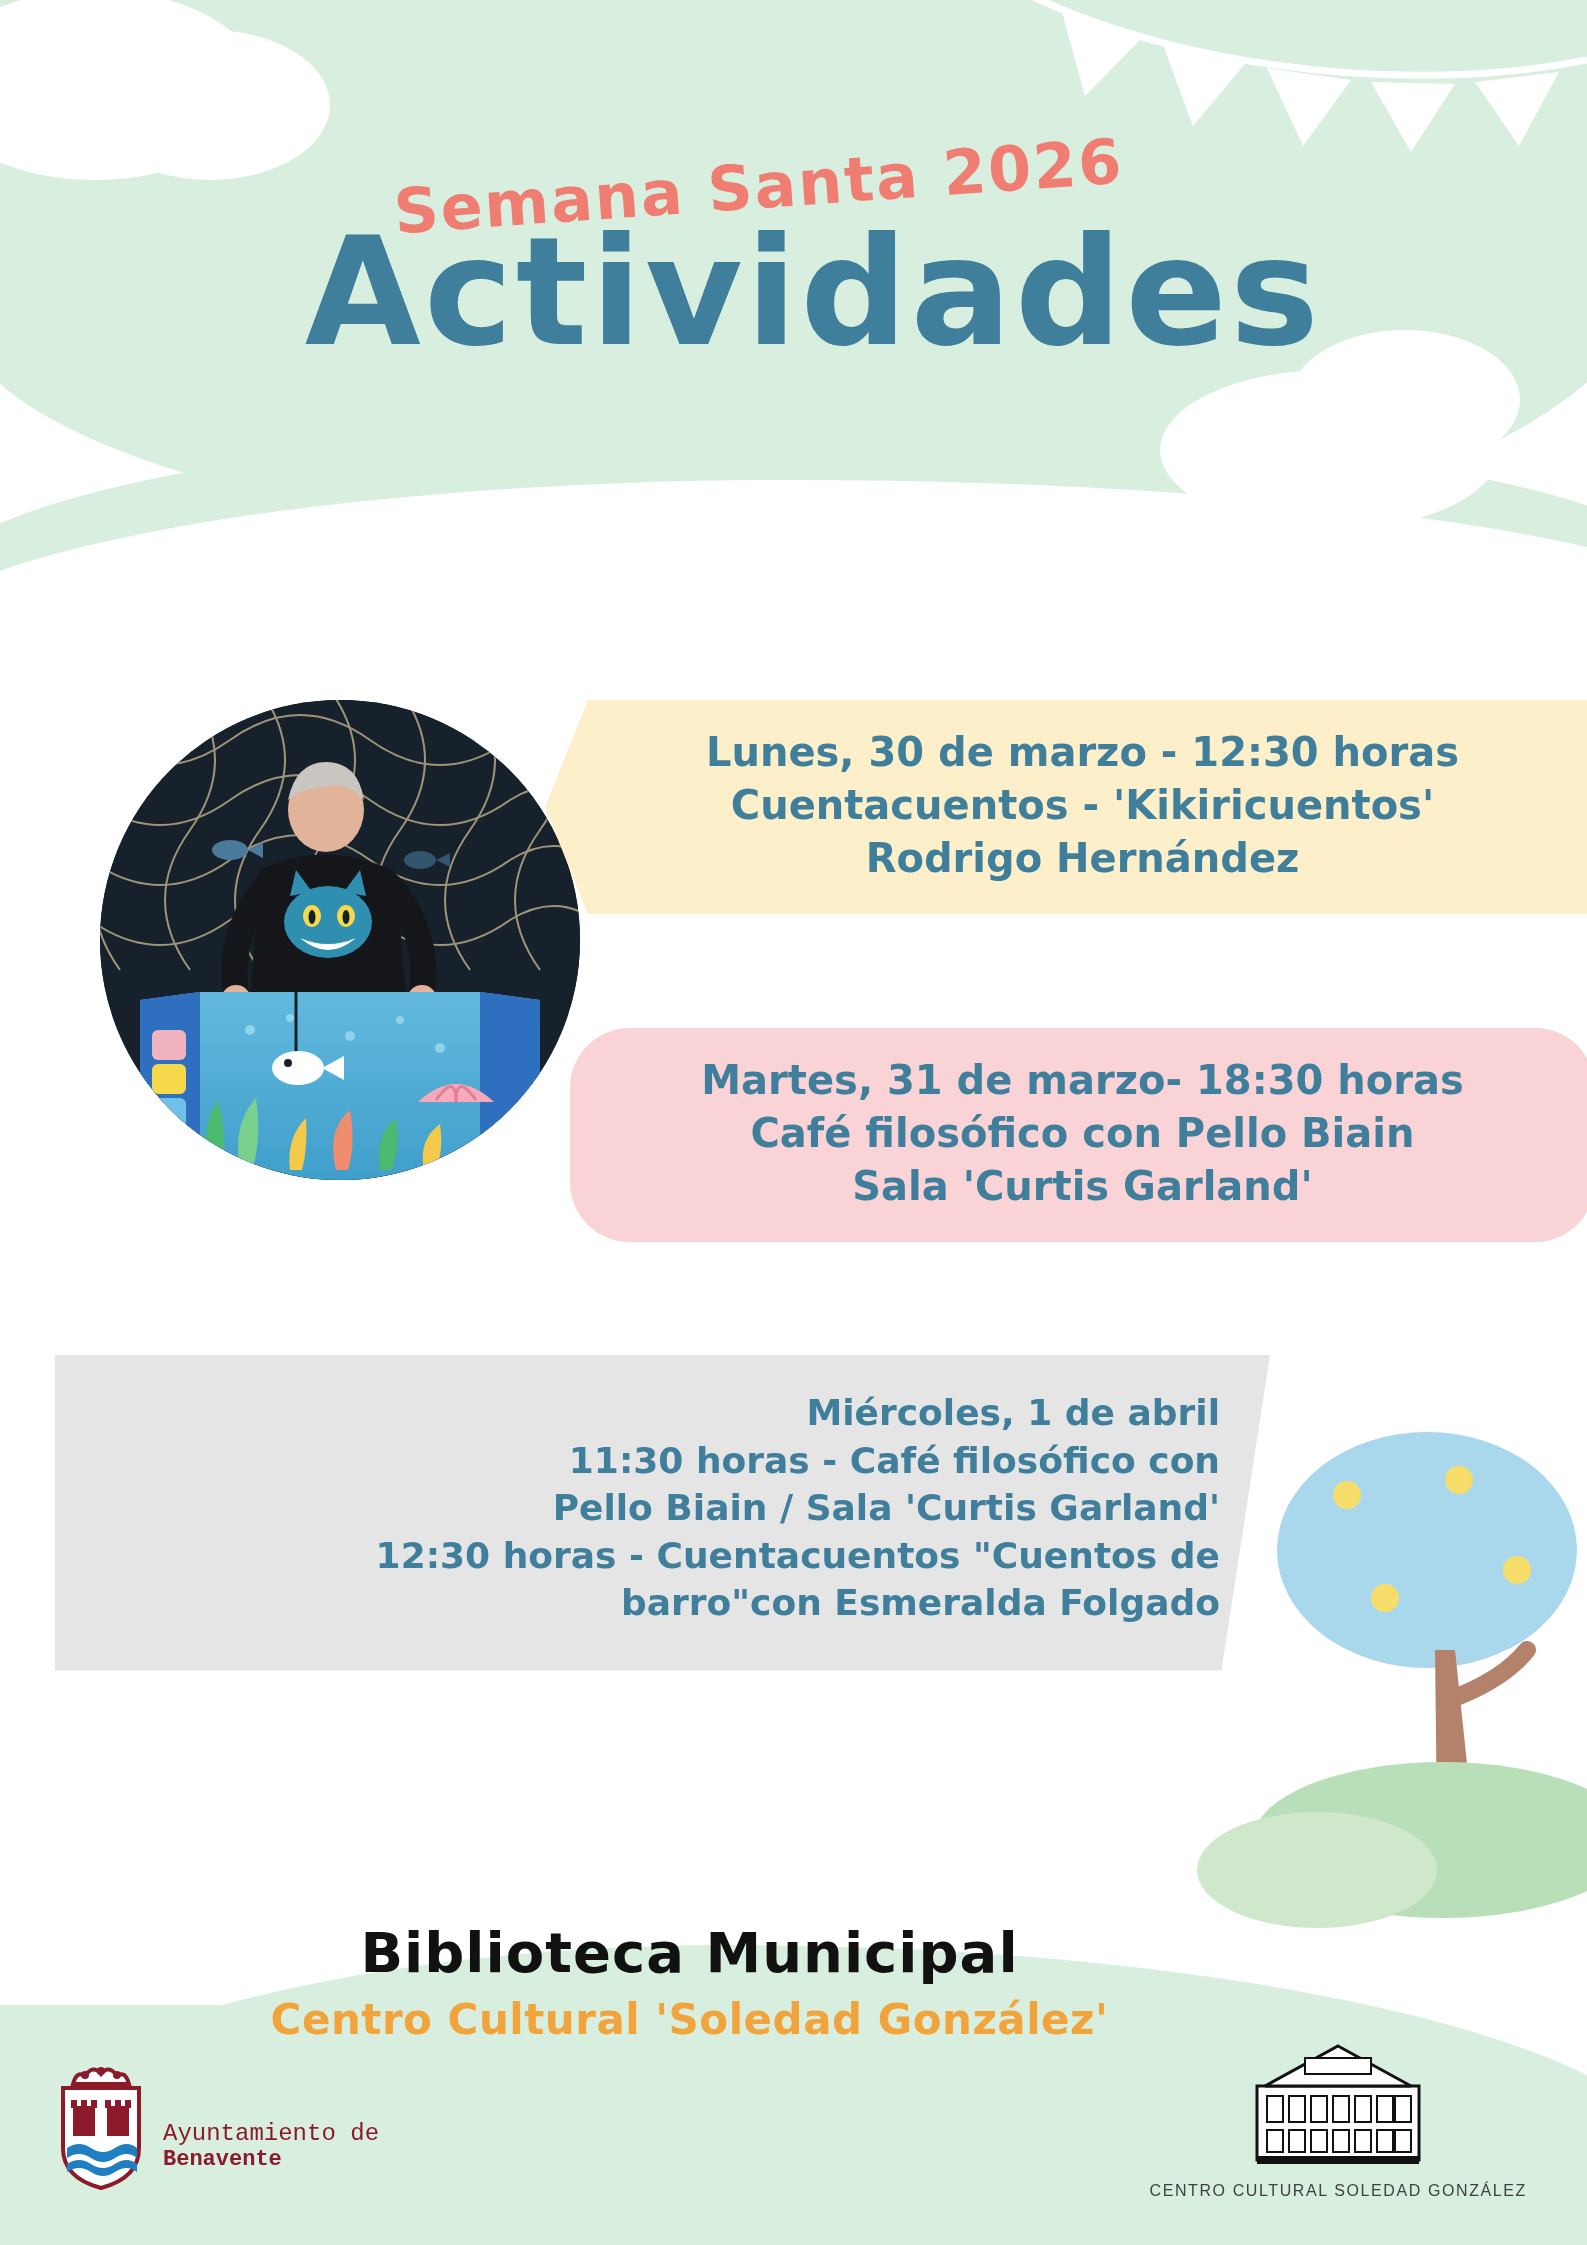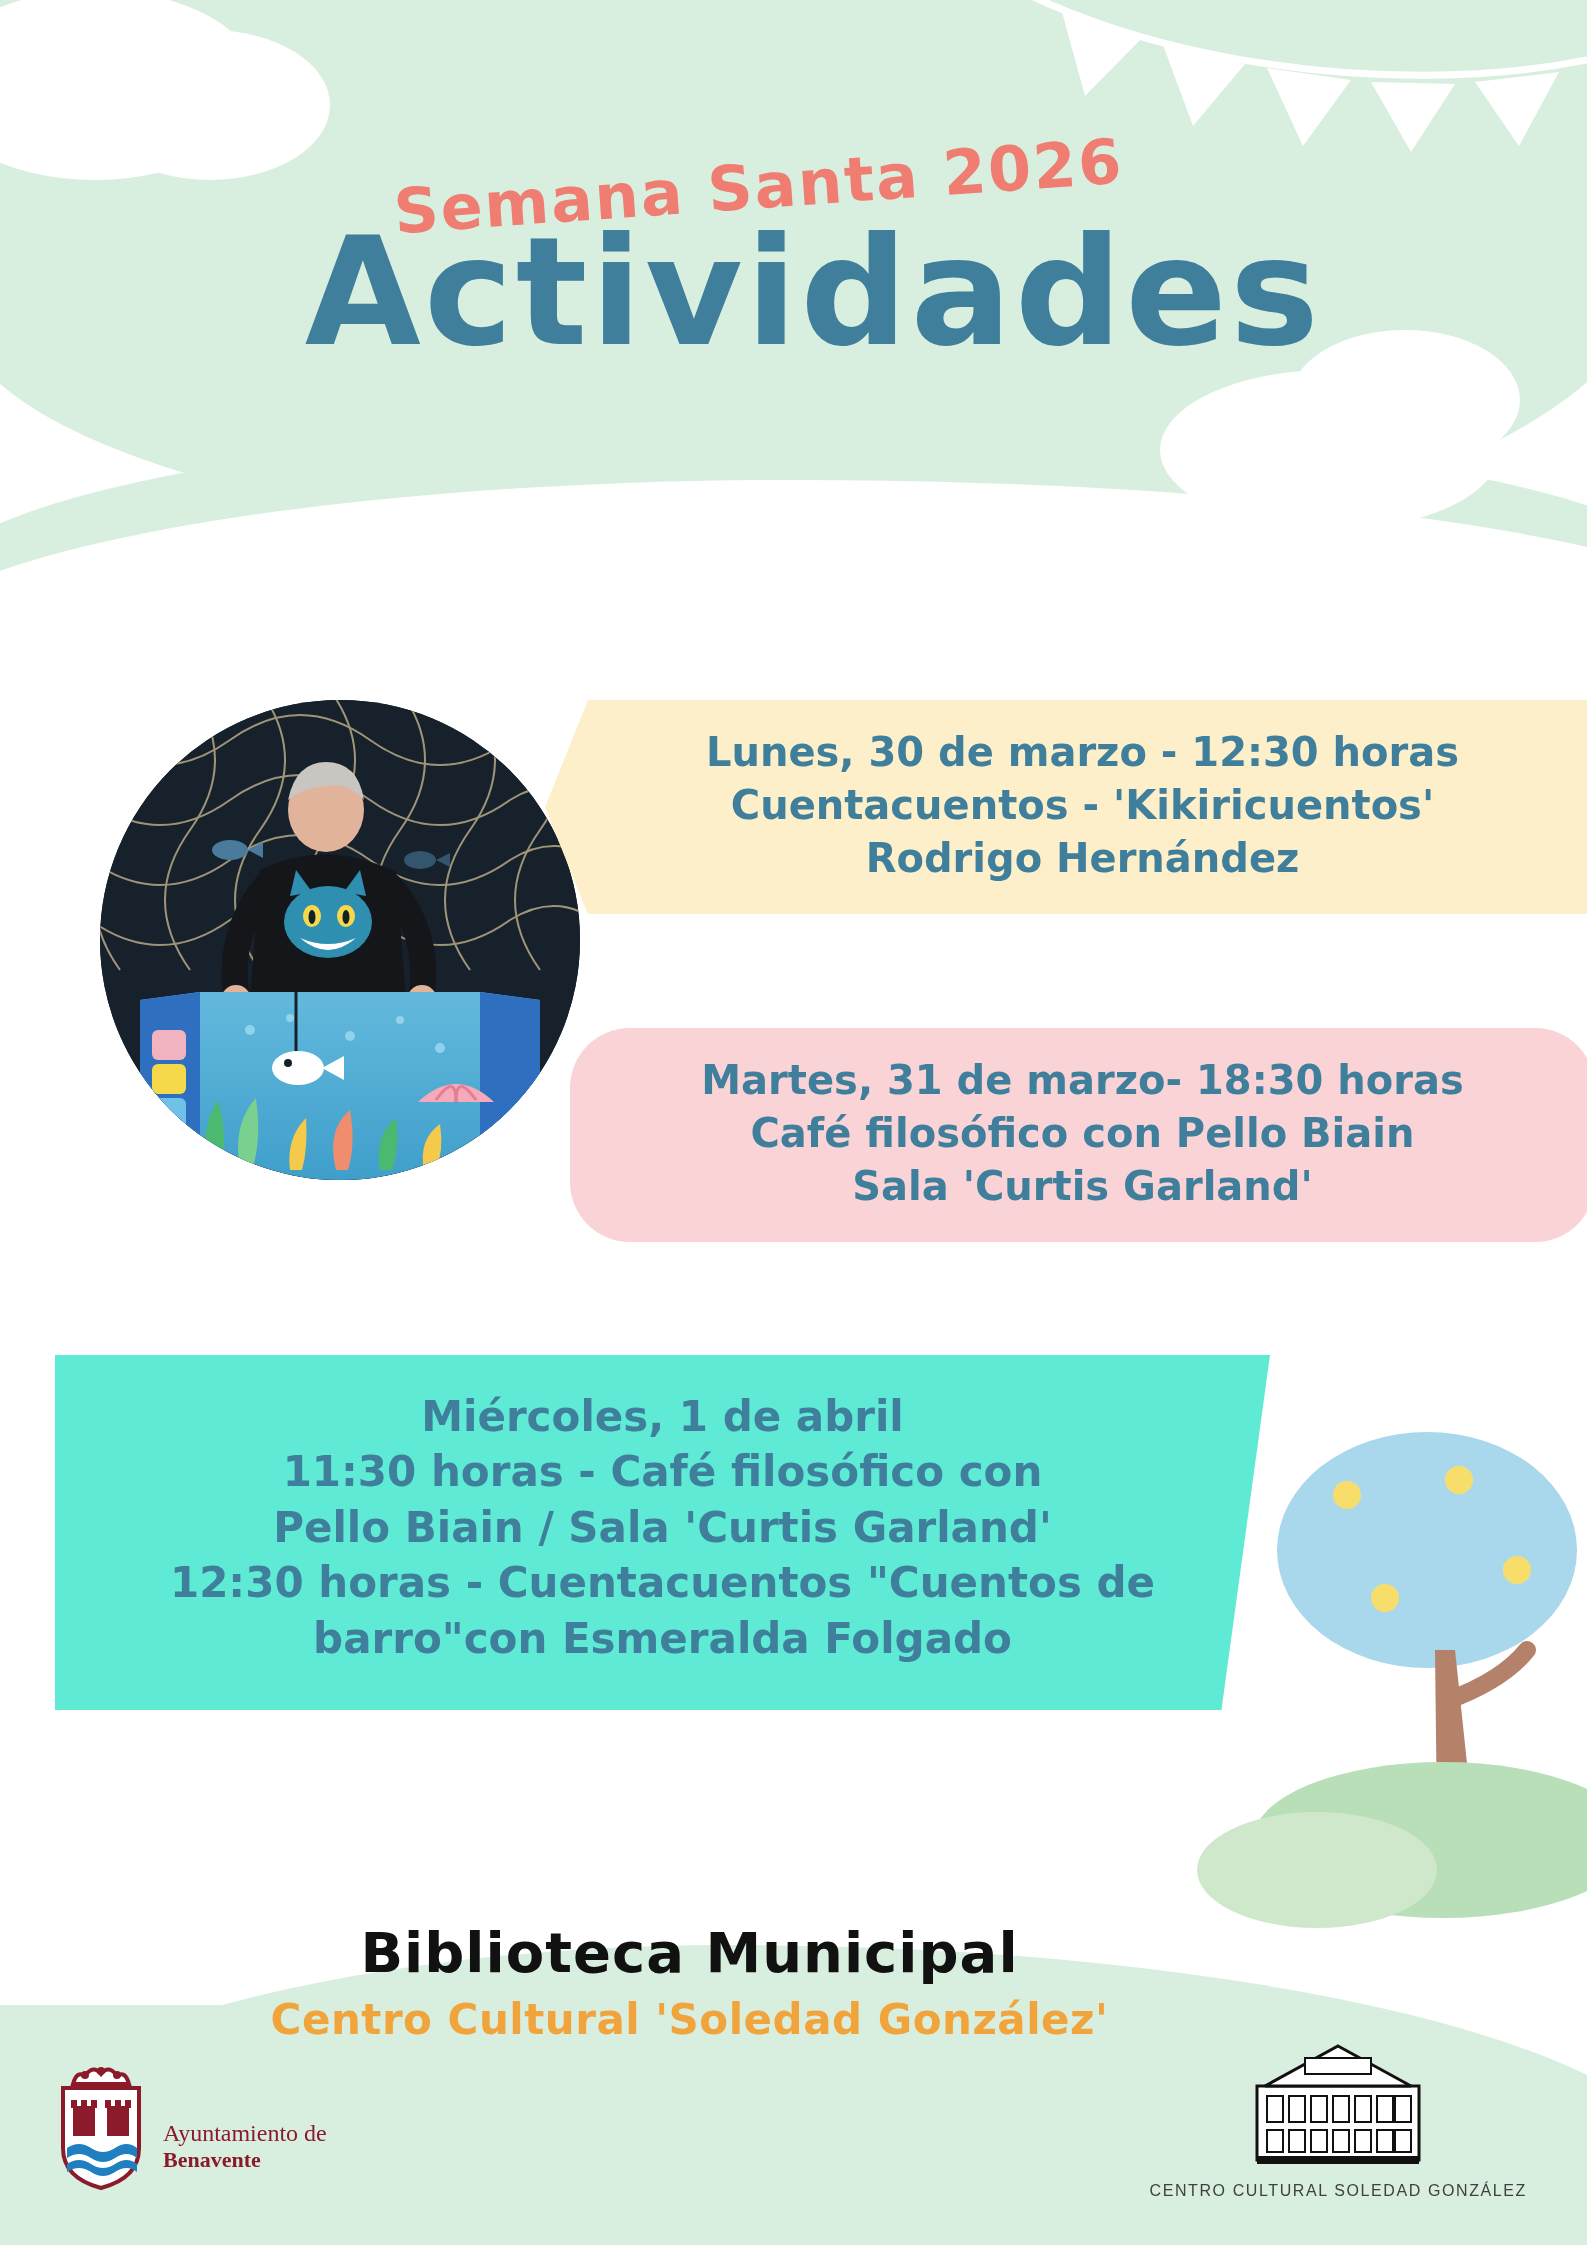--- a/index.html
+++ b/index.html
@@ -154,23 +154,24 @@
     padding: 26px 40px 30px 40px;
     background: #f9d3d6;
     border-radius: 60px;
     font-size: 40px;
   }
   .banner-3 {
     left: 55px;
     top: 1355px;
     width: 1115px;
     padding: 34px 50px 44px 50px;
-    background: #5eead4;
-    font-size: 42px;
+    background: #e5e5e5;
+    font-size: 36px;
     clip-path: polygon(0% 0%, 100% 0%, 96% 100%, 0% 100%);
+    text-align: right;
   }
   .banner-line { display: block; }
 
   
   .tree {
     position: absolute;
     right: -10px;
     top: 1400px;
     width: 400px;
     height: 560px;
@@ -204,21 +205,21 @@
   .logo-left {
     position: absolute;
     left: 55px;
     bottom: 55px;
     display: flex;
     align-items: center;
     gap: 16px;
   }
   .logo-left-text {
     color: #8b1b2b;
-    font-family: Liberation Serif, serif;
+    font-family: Liberation Mono, monospace;
     line-height: 1.15;
     margin-top: 40px;
   }
   .logo-left-text .l1 { font-size: 24px; }
   .logo-left-text .l2 { font-size: 22px; font-weight: bold; }
 
   .logo-right {
     position: absolute;
     right: 60px;
     bottom: 45px;

